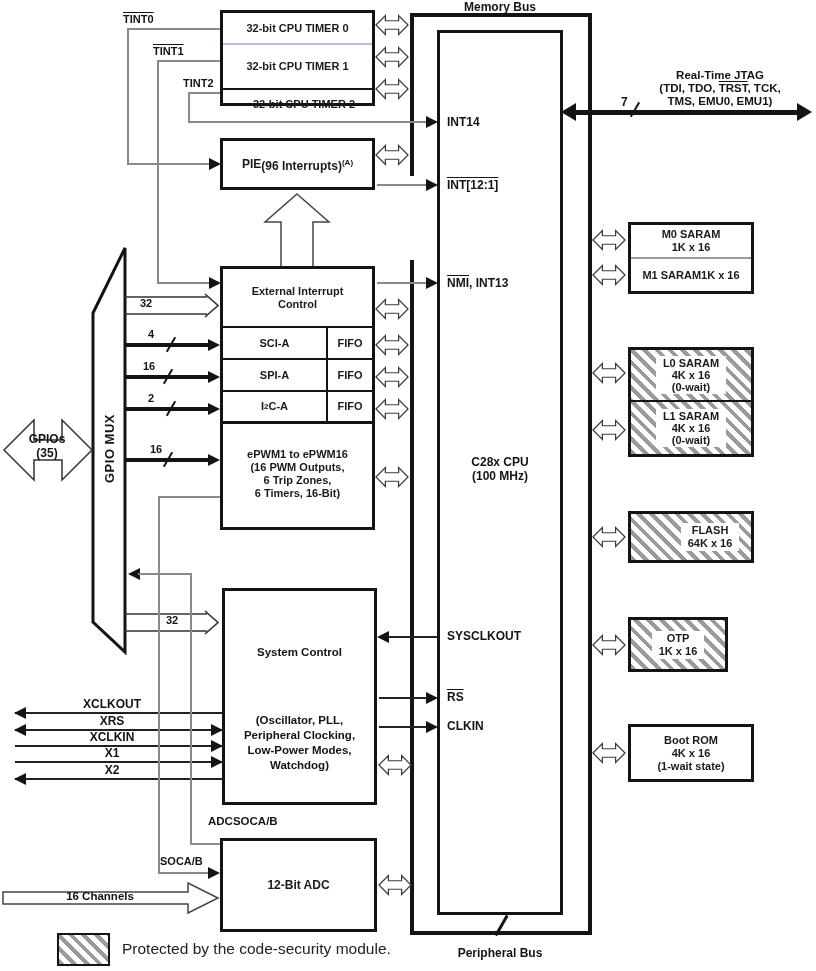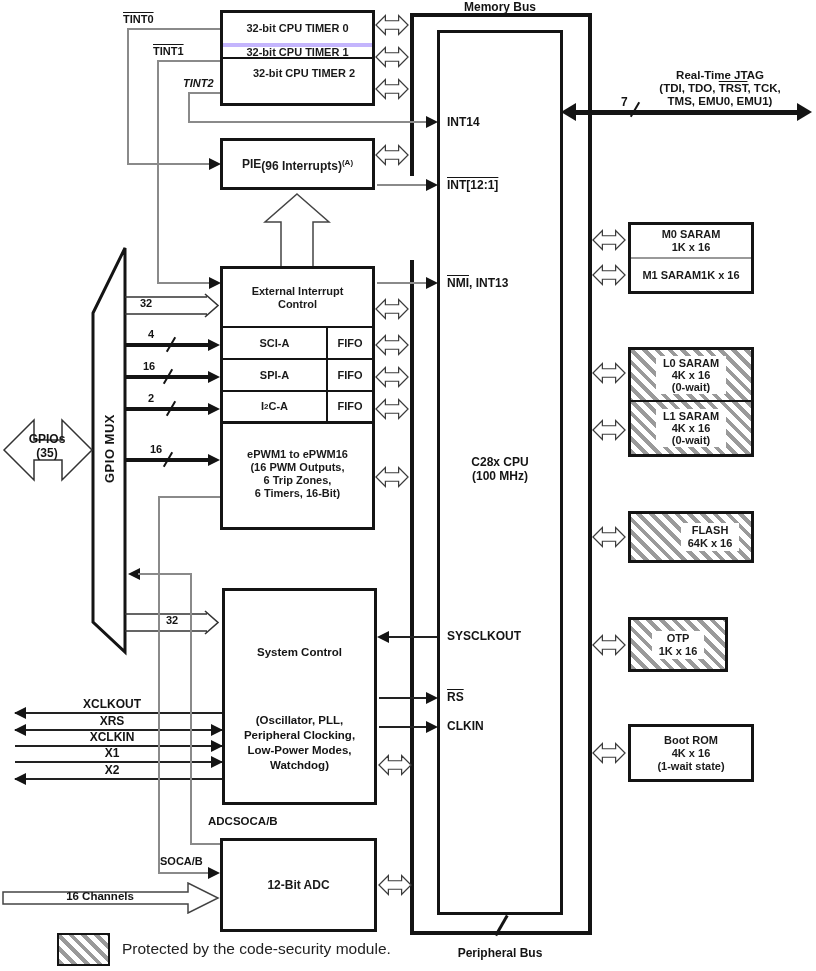--- a/index.html
+++ b/index.html
@@ -77,31 +77,31 @@
   <div class="lbl f115 ctr" style="left:630px;top:69px;width:180px;">
     <span>Real-Time JTAG</span><br>
     <span>(TDI, TDO, </span><span class="ovl">TRST</span><span>, TCK,</span><br>
     <span>TMS, EMU0, EMU1)</span>
   </div>
 
   <div class="box" style="left:220px;top:10px;width:155px;height:96px;">
     <div class="hrow f11" style="height:30px;font-weight:bold;">
         <span>32-bit CPU TIMER 0</span>
       </div>
-    <div class="hrow f11" style="height:14px;font-weight:bold;border-top:4px solid #c4b5fd;box-sizing:border-box;">
+    <div class="hrow f11" style="height:45px;font-weight:bold;border-top:2px solid #c4b5fd;box-sizing:border-box;">
         <span>32-bit CPU TIMER 1</span>
       </div>
     <div class="hrow f11" style="height:30px;font-weight:bold;border-top:2px solid #141414;box-sizing:border-box;padding-left:13px;">
         <span>32-bit CPU TIMER 2</span>
       </div>
   </div>
 
   <div class="lbl f11" style="left:123px;top:13px;"><span class="ovl">TINT0</span></div>
   <div class="lbl f11" style="left:153px;top:45px;"><span class="ovl">TINT1</span></div>
-  <div class="lbl f11" style="left:183px;top:77px;font-style:italic;">TINT2</div>
+  <div class="lbl f11" style="left:183px;top:77px;">TINT2</div>
   <div class="hl" style="left:127px;top:28px;width:93px;"></div>
   <div class="vl" style="left:127px;top:28px;height:137px;"></div>
   <div class="hl" style="left:127px;top:163px;width:84px;"></div>
   <div class="ar" style="left:209px;top:158px;"></div>
   <div class="hl" style="left:157px;top:60px;width:63px;"></div>
   <div class="vl" style="left:157px;top:60px;height:224px;"></div>
   <div class="hl" style="left:157px;top:282px;width:54px;"></div>
   <div class="ar" style="left:209px;top:277px;"></div>
   <div class="hl" style="left:188px;top:92px;width:32px;"></div>
   <div class="vl" style="left:188px;top:92px;height:31px;"></div>

